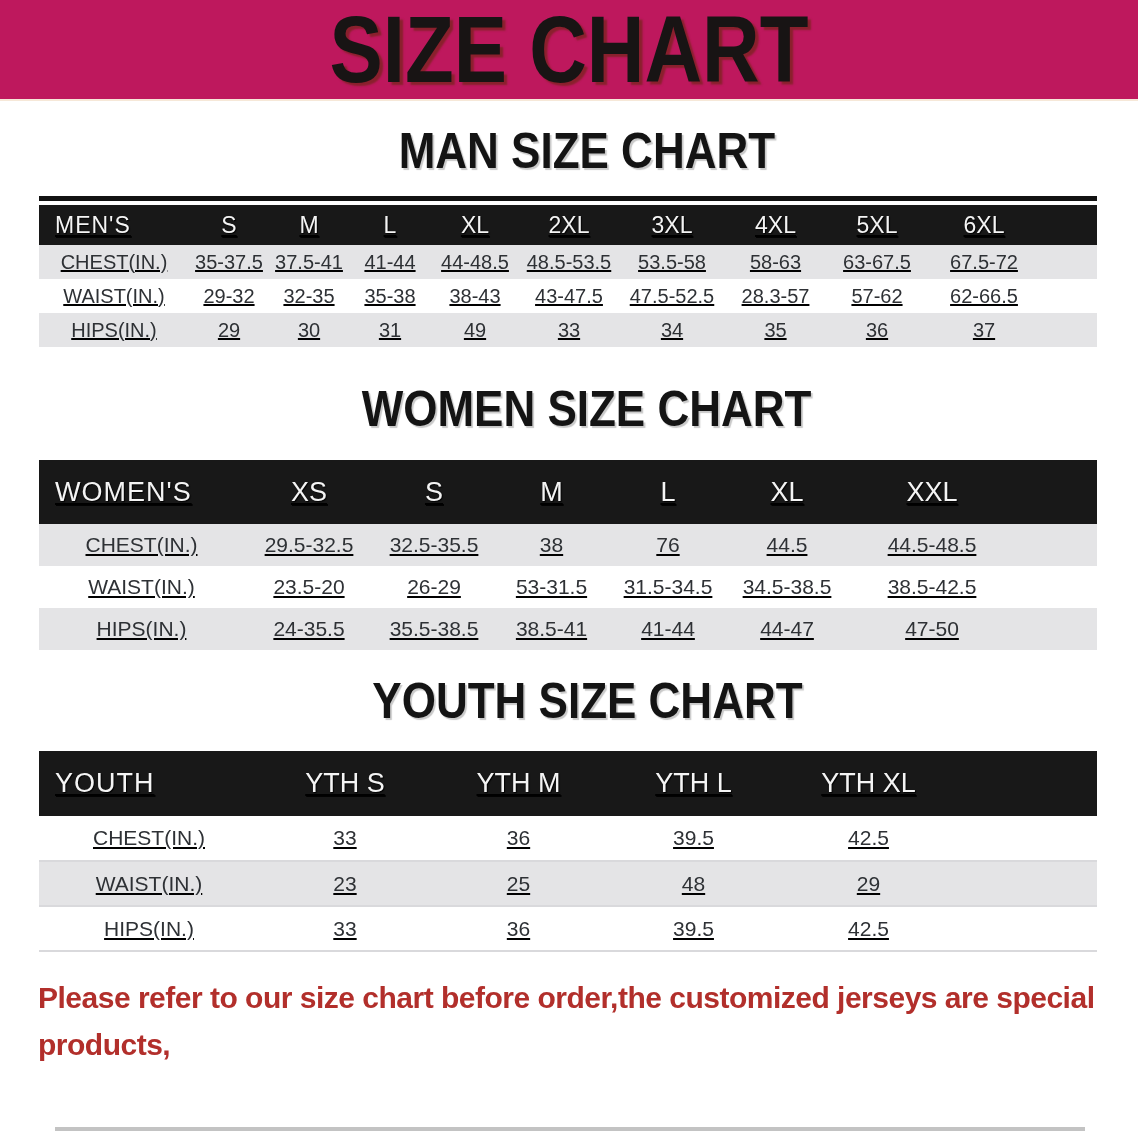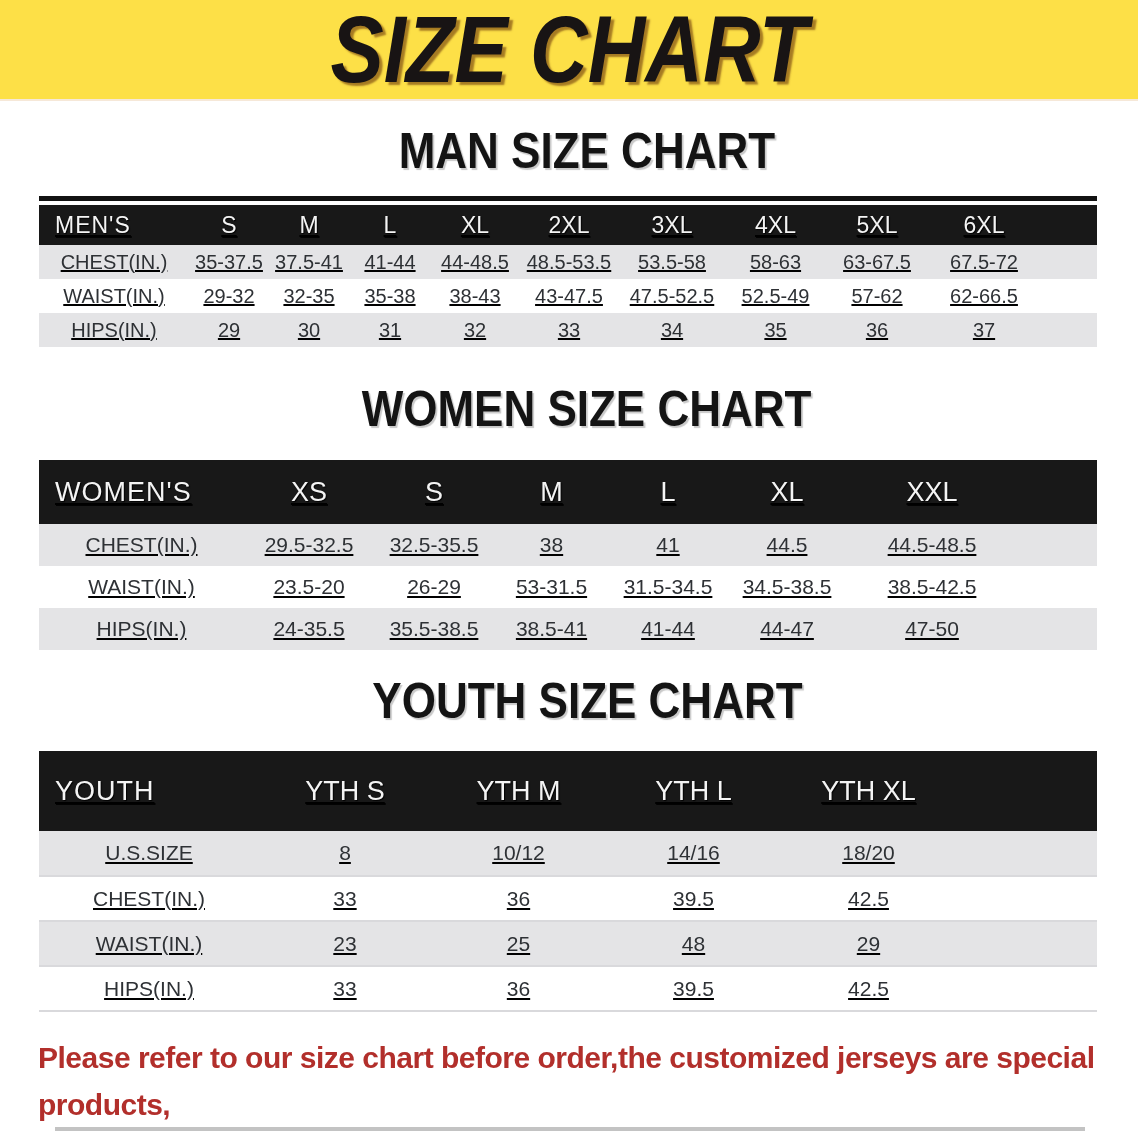--- a/index.html
+++ b/index.html
@@ -73,21 +73,21 @@
   .men-table tr.head-row th{ font-size: 23px; }
   .men-table tbody tr      { height: 34px; }
   .men-table tbody td, .men-table tbody .row-label { font-size: 20px; }
   
   .women-table tr.head-row   { height: 64px; }
   .women-table .table-title  { font-size: 33px; }
   .women-table tr.head-row th{ font-size: 27px; }
   .women-table tbody tr      { height: 42px; }
   .women-table tbody td, .women-table tbody .row-label { font-size: 21px; }
   
-  .youth-table tr.head-row   { height: 80px; }
+  .youth-table tr.head-row   { height: 65px; }
   .youth-table .table-title  { font-size: 33px; }
   .youth-table tr.head-row th{ font-size: 27px; }
   .youth-table tbody tr      { height: 45px; border-bottom: 2px solid #d9d9dc; }
   .youth-table tbody td, .youth-table tbody .row-label { font-size: 21px; }
   
   .disclaimer {
     margin: 22px 0 0 38px;
     width: 1070px;
     font-size: 30px;
     line-height: 47px;
@@ -97,21 +97,21 @@
   .bottom-divider {
     position: absolute;
     left: 55px; bottom: 1px;
     width: 1030px; height: 4px;
     background: #c3c3c3;
   }
 </style>
 </head>
 <body>
 
-<div class="banner" style="background: #fde047; font-style: italic;">
+<div class="banner" style="background: #be185d;">
   <div class="banner-title">SIZE CHART</div>
 </div>
 
 <div class="section-heading heading-man">
   <span>MAN SIZE CHART</span>
 </div>
 
 <div class="size-table-wrap men-wrap">
   <div class="men-topbar"></div>
   <table class="men-table">
@@ -158,31 +158,31 @@
         <td></td>
       </tr>
       <tr class="stripe-white">
         <td class="row-label">WAIST(IN.)</td>
         <td>29-32</td>
           <td>32-35</td>
           <td>35-38</td>
           <td>38-43</td>
           <td>43-47.5</td>
           <td>47.5-52.5</td>
-          <td>52.5-49</td>
+          <td>28.3-57</td>
           <td>57-62</td>
           <td>62-66.5</td>
         <td></td>
       </tr>
       <tr class="stripe-gray">
         <td class="row-label">HIPS(IN.)</td>
         <td>29</td>
           <td>30</td>
           <td>31</td>
-          <td>32</td>
+          <td>49</td>
           <td>33</td>
           <td>34</td>
           <td>35</td>
           <td>36</td>
           <td>37</td>
         <td></td>
       </tr>
     </tbody>
   </table>
 </div>
@@ -214,21 +214,21 @@
           <th>XXL</th>
         <th></th>
       </tr>
     </thead>
     <tbody>
       <tr class="stripe-gray">
         <td class="row-label">CHEST(IN.)</td>
         <td>29.5-32.5</td>
           <td>32.5-35.5</td>
           <td>38</td>
-          <td>41</td>
+          <td>76</td>
           <td>44.5</td>
           <td>44.5-48.5</td>
         <td></td>
       </tr>
       <tr class="stripe-white">
         <td class="row-label">WAIST(IN.)</td>
         <td>23.5-20</td>
           <td>26-29</td>
           <td>53-31.5</td>
           <td>31.5-34.5</td>
@@ -268,28 +268,20 @@
       <tr class="head-row">
         <th class="table-title">YOUTH</th>
         <th>YTH S</th>
           <th>YTH M</th>
           <th>YTH L</th>
           <th>YTH XL</th>
         <th></th>
       </tr>
     </thead>
     <tbody>
-      <tr class="stripe-gray">
-        <td class="row-label">U.S.SIZE</td>
-        <td>8</td>
-          <td>10/12</td>
-          <td>14/16</td>
-          <td>18/20</td>
-        <td></td>
-      </tr>
       <tr class="stripe-white">
         <td class="row-label">CHEST(IN.)</td>
         <td>33</td>
           <td>36</td>
           <td>39.5</td>
           <td>42.5</td>
         <td></td>
       </tr>
       <tr class="stripe-gray">
         <td class="row-label">WAIST(IN.)</td>

